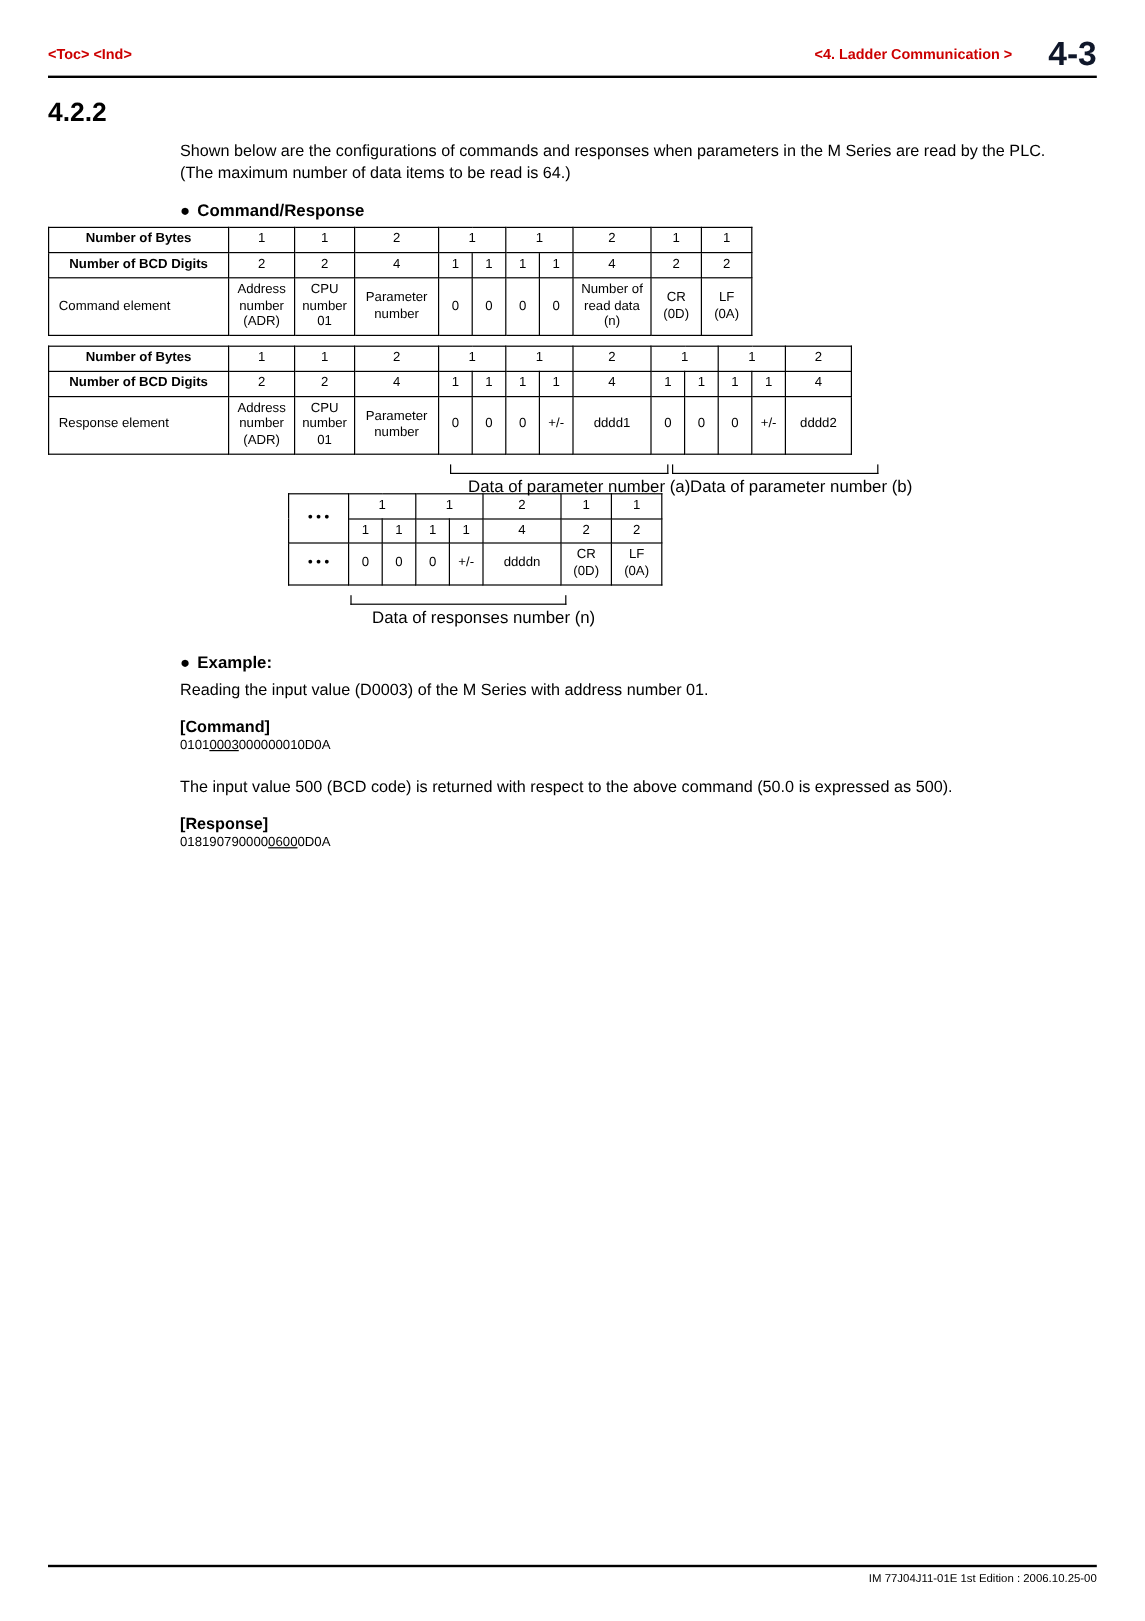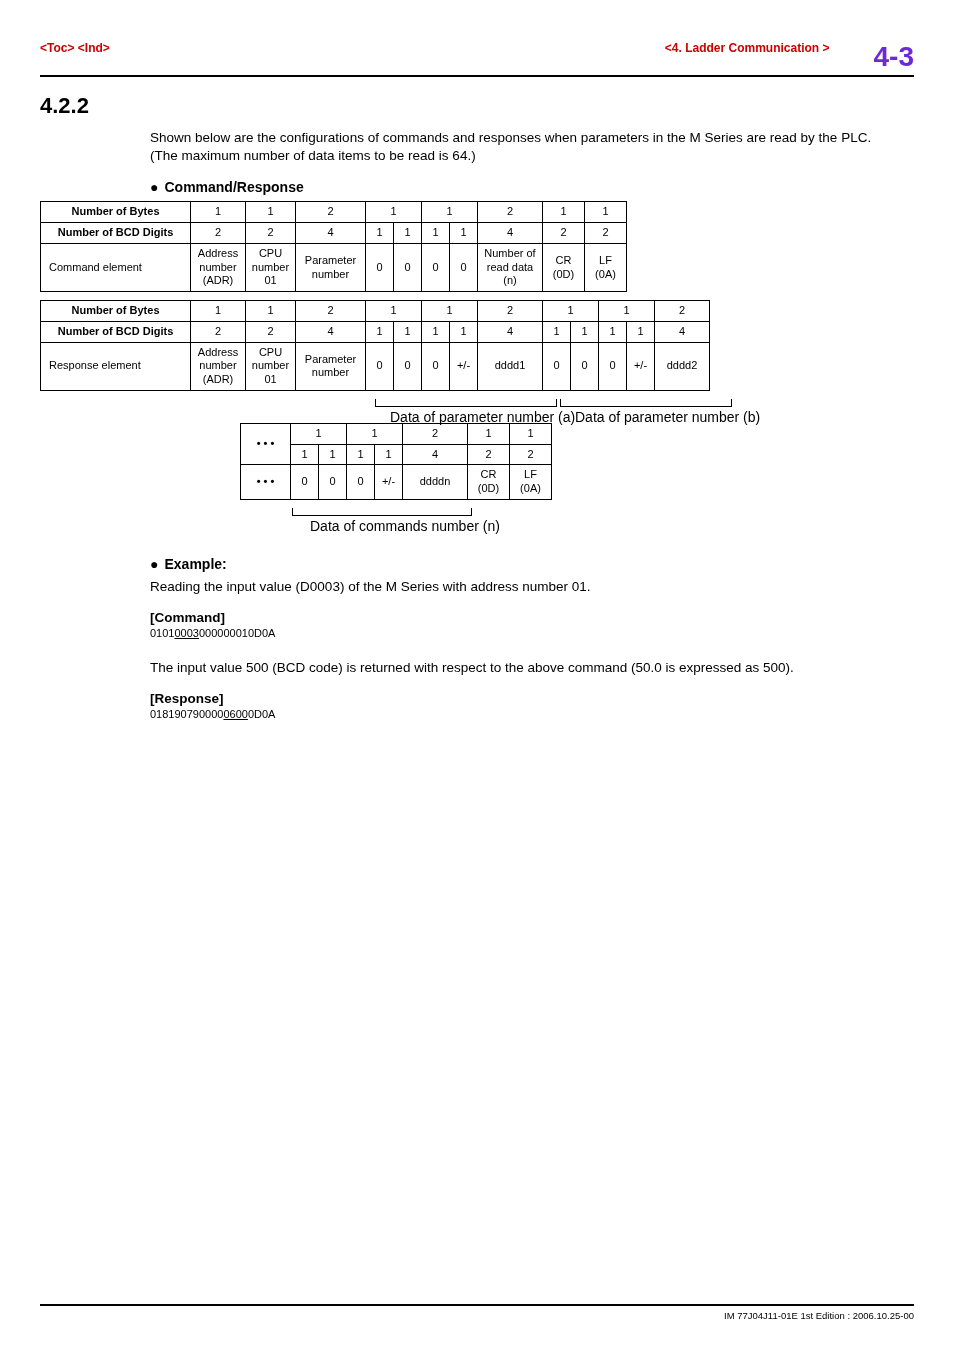--- a/index.html
+++ b/index.html
@@ -5,37 +5,37 @@
   * { box-sizing: border-box; }
   body {
     font-family: Arial, Helvetica, sans-serif;
     margin: 0;
     padding: 0;
     background: #fff;
     color: #000;
     width: 954px;
   }
   .page {
-    padding: 41px 40px 30px 40px;
+    padding: 29px 40px 30px 40px;
     min-height: 1351px;
     position: relative;
   }
   .top-row {
     display: flex;
     justify-content: space-between;
     align-items: baseline;
     border-bottom: 2px solid #000;
     padding-bottom: 2px;
     margin-bottom: 16px;
   }
   .top-row .toc { color: #c00; font-size: 12px; font-weight: bold; }
   .top-row .toc a { color: #c00; text-decoration: none; }
   .top-row .section { color: #c00; font-size: 12px; font-weight: bold; }
-  .top-row .pagenum { color: #6d28d9; font-size: 28px; font-weight: bold; }
-  .right-block { display: flex; align-items: flex-start; gap: 44px; }
+  .top-row .pagenum { color: #0f172a; font-size: 28px; font-weight: bold; }
+  .right-block { display: flex; align-items: center; gap: 30px; }
   h2.section-title { font-size: 22px; margin: 10px 0 10px 0; display:flex; gap:20px;}
   .body-indent { margin-left: 110px; margin-right: 20px; }
   .para { font-size: 13.5px; line-height: 1.35; margin-bottom: 14px; }
   .subhead { font-size: 14px; font-weight: bold; margin: 14px 0 6px 0; }
   .bullet-head::before { content: "●"; margin-right: 6px; }
   .small-head { font-size: 13.5px; font-weight: bold; margin: 10px 0 2px 0; }
   .mono { font-family: Arial, sans-serif; font-size: 11px; }
   .underline { text-decoration: underline; }
   table.struct {
     border-collapse: collapse;
@@ -240,21 +240,21 @@
         <td><span>0</span></td>
         <td><span>+/-</span></td>
         <td><span>ddddn</span></td>
         <td><span>CR</span><br><span>(0D)</span></td>
         <td><span>LF</span><br><span>(0A)</span></td>
       </tr>
     </tbody>
         </table>
     <div class="bracket-wrap" style="width:400px;">
       <div class="bracket" style="left:52px; width:180px;"></div>
-      <div class="bracket-label" style="left:70px;">Data of commands number (n)</div>
+      <div class="bracket-label" style="left:70px;">Data of responses number (n)</div>
     </div>
     </div>
   </div>
 
   <div class="body-indent" style="margin-top:30px;">
     <div class="subhead bullet-head">Example:</div>
     <div class="para">Reading the input value (D0003) of the M Series with address number 01.</div>
     <div class="small-head">[Command]</div>
     <div class="mono">
       <span>0101</span><span class="underline">0003</span><span>000000010D0A</span>

